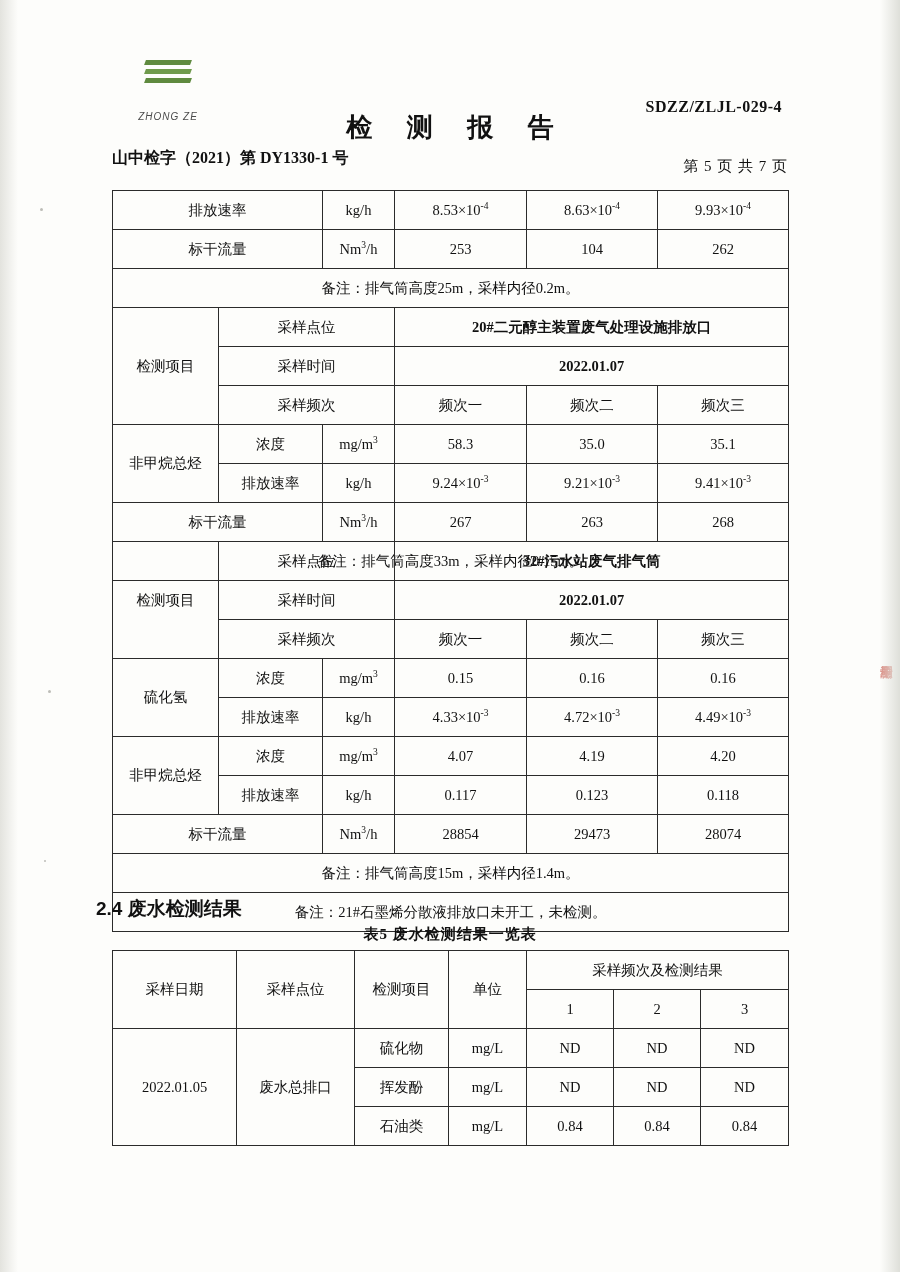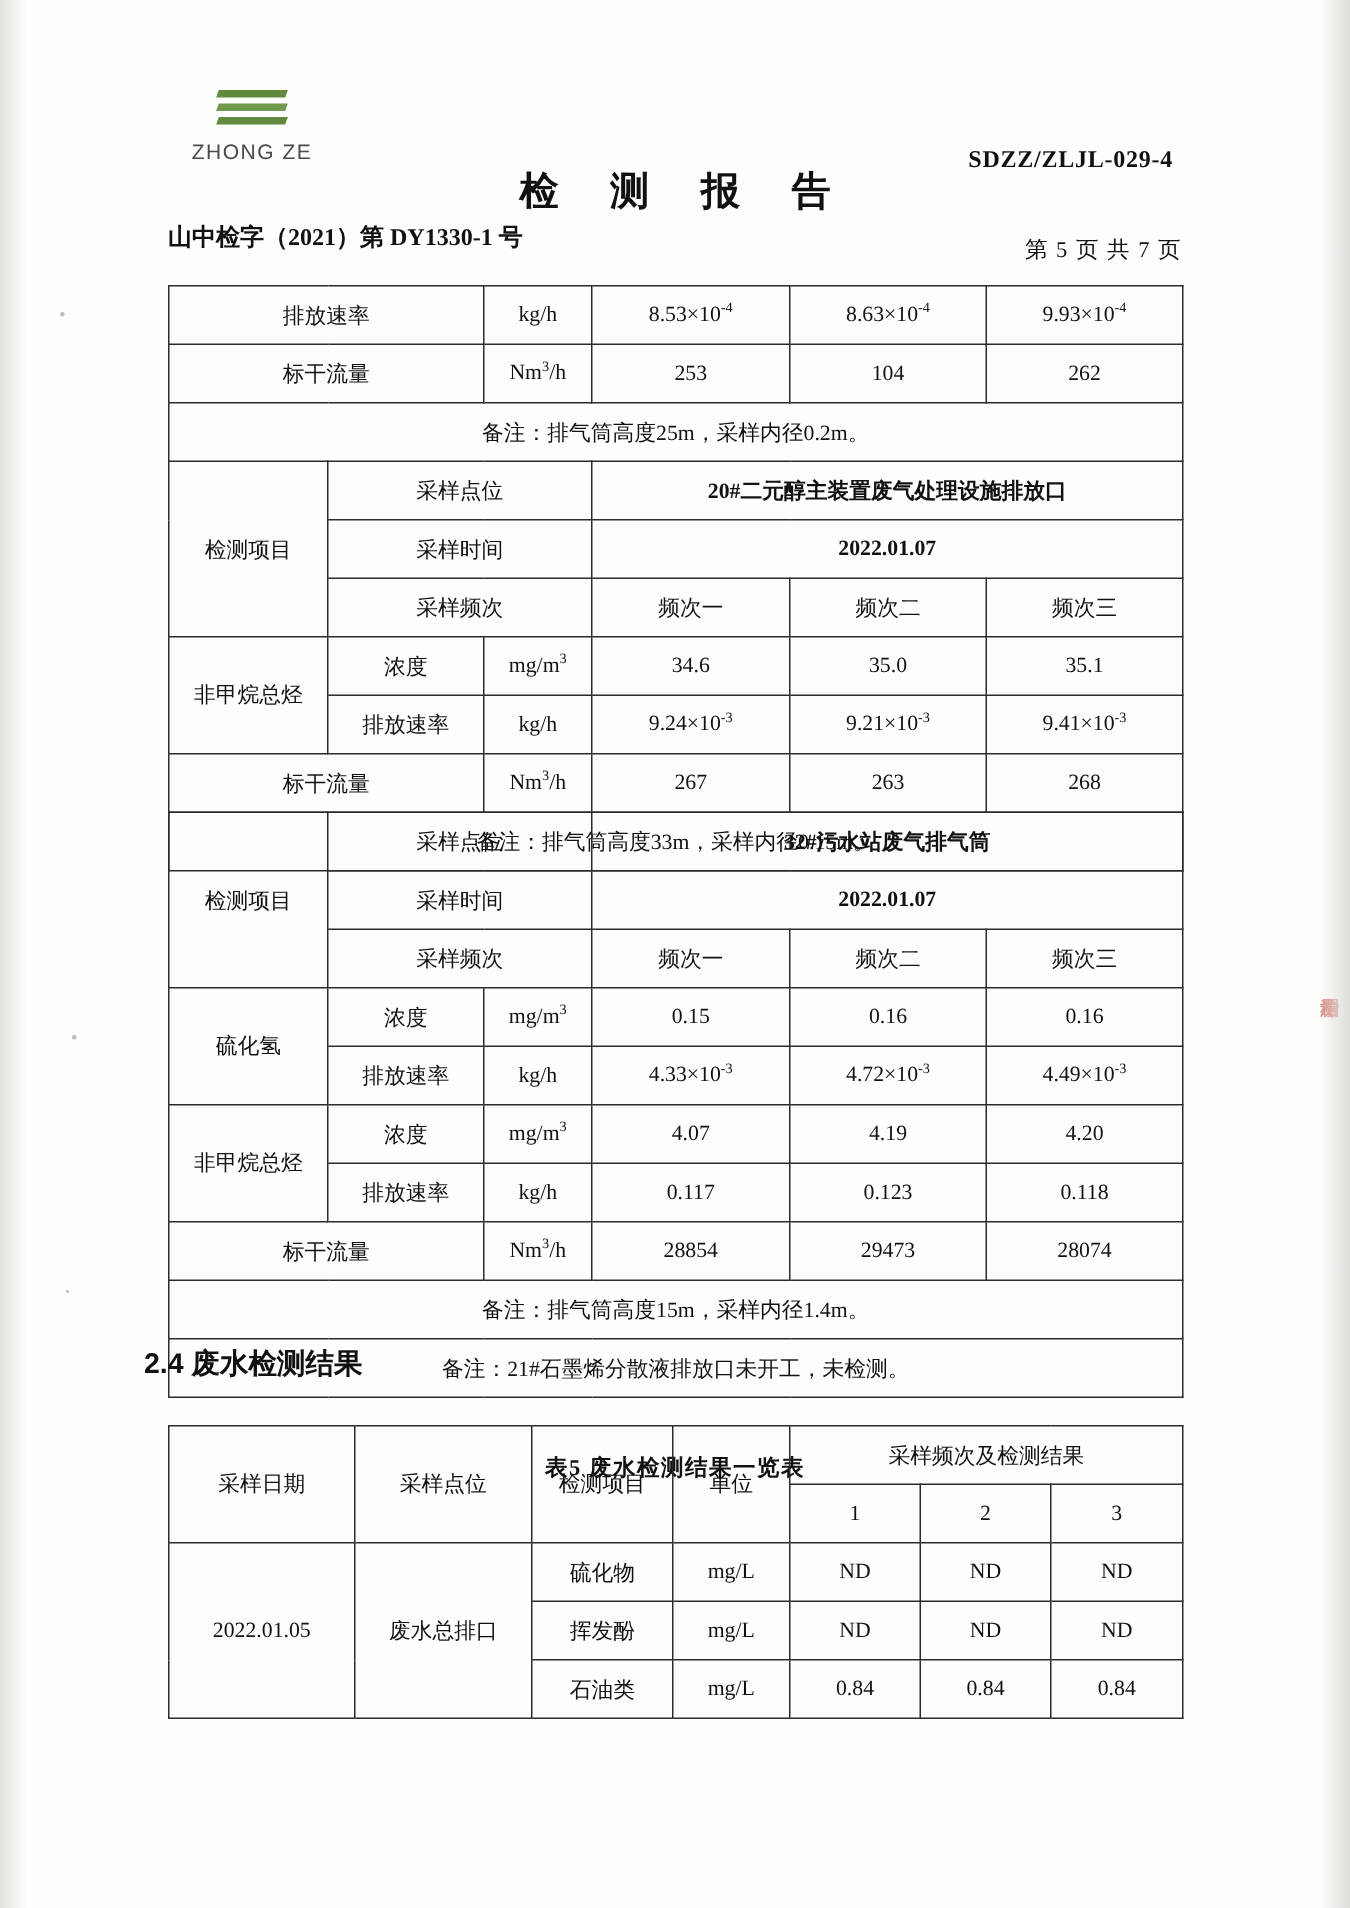--- a/index.html
+++ b/index.html
@@ -56,24 +56,25 @@
     height: 5px;
     background: #5f8a3f;
     display: block;
     transform: skewX(-20deg);
   }
   .logo-mark i:nth-child(1) { top: 2px; }
   .logo-mark i:nth-child(2) { top: 11px; background:#6f9a4c; }
   .logo-mark i:nth-child(3) { top: 20px; background:#5f8a3f; }
   .logo-text {
     font-family: "Liberation Sans", sans-serif;
-    font-size: 14px;
+    font-size: 10px;
     letter-spacing: 1px;
     color: #4b4b4b;
-    margin-top: 3px;
+    margin-top: 21px;
+    font-style: italic;
   }
 
   .doc-code {
     position: absolute;
     right: 118px;
     top: 98px;
     font-family: "Liberation Serif", serif;
     font-weight: bold;
     font-size: 16px;
     letter-spacing: 0.5px;
@@ -145,21 +146,20 @@
     font-family: "Liberation Sans", sans-serif;
   }
   .tbl-caption {
     position: absolute;
     left: 0; right: 0;
     top: 925px;
     text-align: center;
     font-size: 15px;
     font-weight: bold;
     letter-spacing: 1px;
-    margin-top: 44px;
   }
   .t3 {
     position: absolute;
     left: 112px;
     top: 950px;
     width: 676px;
   }
   .t3 td { height: 34px; margin-left: 20px; }
 
   
@@ -250,21 +250,21 @@
       <tr>
         <td colspan="2">采样频次</td>
         <td>频次一</td>
         <td>频次二</td>
         <td>频次三</td>
       </tr>
       <tr>
         <td rowspan="2">非甲烷总烃</td>
         <td>浓度</td>
         <td><span>mg/m</span><sup>3</sup></td>
-        <td>34.6</td>
+        <td>58.3</td>
         <td>35.0</td>
         <td>35.1</td>
       </tr>
       <tr>
         <td>排放速率</td>
         <td>kg/h</td>
         <td><span>9.24×10</span><sup>-3</sup></td>
         <td><span>9.21×10</span><sup>-3</sup></td>
         <td><span>9.41×10</span><sup>-3</sup></td>
       </tr>

